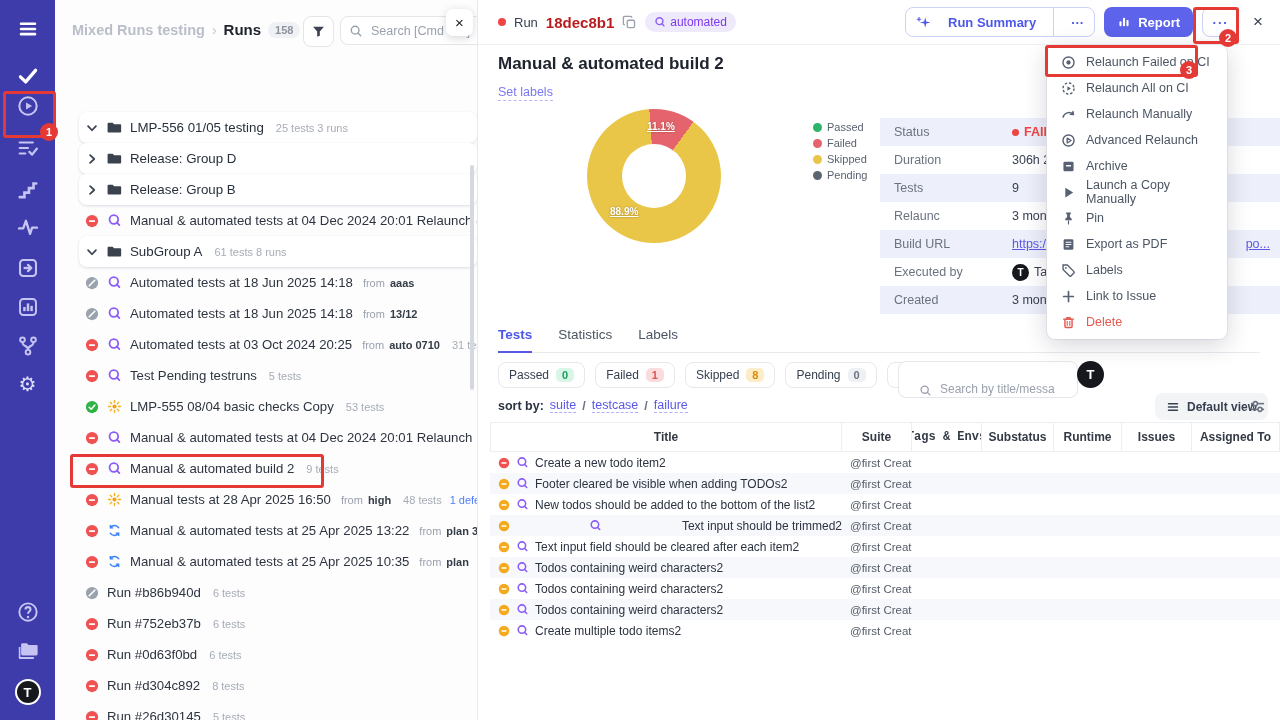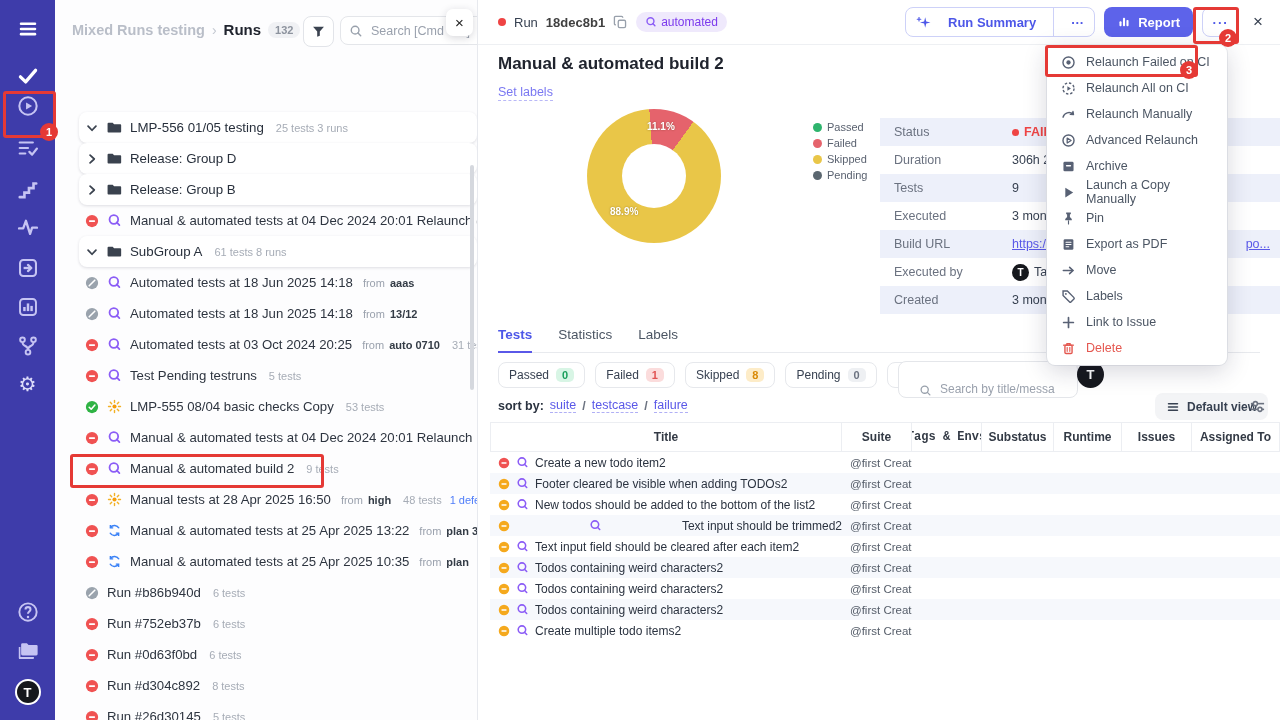--- a/index.html
+++ b/index.html
@@ -45,37 +45,37 @@
   .rfromname{color:#343c46;font-size:11px;font-weight:bold;margin-left:-3px;}
   .rdef{color:#4f7df9;font-size:11px;}
   .chip{background:#eceef2;color:#4b5563;font-size:11px;border-radius:10px;padding:2px 8px;display:inline-flex;align-items:center;gap:4px;}
   .scroll-thumb{position:absolute;right:3px;top:165px;width:4px;height:225px;background:#d5d8de;border-radius:2px;}
 
   
   .detail{position:absolute;left:477px;top:0;width:803px;height:720px;background:#fff;overflow:hidden;}
   .topbar{position:absolute;left:0;top:0;width:100%;height:45px;border-bottom:1px solid #eef0f3;display:flex;align-items:center;padding:0 14px 0 21px;box-sizing:border-box;gap:8px;}
   .run-dot{width:8px;height:8px;border-radius:50%;background:#ef4444;flex:none;}
   .run-lbl{font-size:13px;color:#374151;}
-  .run-id{font-size:13px;color:#404040;font-weight:bold;}
+  .run-id{font-size:15px;color:#b91c1c;font-weight:bold;}
   .copy-ic{width:15px;height:15px;color:#98a0ab;cursor:pointer;}
   .auto-badge{background:#efe9fc;color:#7c3aed;font-size:12px;border-radius:12px;padding:3px 9px;display:inline-flex;align-items:center;gap:4px;cursor:pointer;}
   .tb-right{margin-left:auto;display:flex;align-items:center;gap:9px;}
   .btn-outline{border:1px solid #cdd1f8;color:#4d57e8;border-radius:8px;height:30px;display:inline-flex;align-items:center;font-size:13px;font-weight:bold;background:#fff;cursor:pointer;box-sizing:border-box;}
   .btn-rs{padding:0 0 0 10px;gap:7px;}
   .btn-rs .seg{padding:0 10px;display:flex;align-items:center;height:100%;}
   .btn-rs .divi{width:1px;height:100%;background:#cdd1f8;}
   .btn-primary{background:#5d63ea;color:#fff;border-radius:8px;height:30px;display:inline-flex;align-items:center;gap:7px;padding:0 13px;font-size:13px;font-weight:bold;cursor:pointer;}
   .btn-more{width:37px;justify-content:center;font-weight:bold;letter-spacing:1px;}
   .close-x{font-size:17px;color:#374151;cursor:pointer;padding:0 3px;margin-left:2px;}
   .dtitle{position:absolute;left:21px;top:54px;font-size:17px;font-weight:bold;color:#20242e;}
   .setlabels{position:absolute;left:21px;top:85px;font-size:12.5px;color:#7a78f2;border-bottom:1px dashed #b9b8f7;padding-bottom:1px;cursor:pointer;}
 
   .donut{position:absolute;left:110px;top:109px;width:134px;height:134px;border-radius:50%;background:conic-gradient(from -4deg,#e5636c 0deg 40deg,#e9c648 40deg 360deg);}
   .donut::after{content:"";position:absolute;left:50%;top:50%;width:64px;height:64px;border-radius:50%;background:#fff;transform:translate(-50%,-50%);}
-  .dl{position:absolute;font-size:10px;font-weight:bold;color:#fff;text-shadow:0 0 2px rgba(60,40,0,.45);z-index:2;}
+  .dl{position:absolute;font-size:10px;font-weight:bold;color:#fff;text-shadow:0 0 2px rgba(60,40,0,.45);z-index:2;text-decoration:underline;}
   .dl1{left:60px;top:12px;}
   .dl2{left:23px;top:97px;}
   .legend{position:absolute;left:336px;top:121px;display:flex;flex-direction:column;gap:4px;}
   .leg-item{display:flex;align-items:center;gap:5px;font-size:11px;color:#5a6270;}
   .leg-dot{width:9px;height:9px;border-radius:50%;flex:none;}
 
   .info{position:absolute;left:403px;top:118px;width:400px;}
   .info-row{height:28px;display:flex;align-items:center;position:relative;}
   .info-row.shade{background:#edf0fa;}
   .info-lbl{width:118px;padding-left:14px;font-size:12.5px;color:#6b7280;flex:none;}
@@ -214,21 +214,21 @@
       <span class="sb-ic t-logo" style="width: 26px; height: 26px; top: 692px;">
         <span class="inner">T</span>
       </span>
     </nav>
 
   <section class="runs-panel">
     <div class="crumbs">
       <span class="crumb-proj">Mixed Runs testing</span>
       <span class="crumb-sep">›</span>
       <span class="crumb-sec">Runs</span>
-      <span class="count-badge">132</span>
+      <span class="count-badge">158</span>
     </div>
     <div class="filter-btn">
         <span class="ic" style="width:15px;height:15px;">
           <svg viewBox="0 0 16 16" xmlns="http://www.w3.org/2000/svg" fill="#3b4350">
             <path d="M2.2 2.8h11.6l-4.4 5.2v4.6l-2.8 1V8z"></path>
           </svg>
         </span>
       </div>
     <div class="search1">
       <span class="ic" style="width:14px;height:14px;">
@@ -638,21 +638,21 @@
             <span>306h 2</span>
           </span>
         </div>
         <div class="info-row shade">
           <span class="info-lbl">Tests</span>
           <span class="info-val">
             <span>9</span>
           </span>
         </div>
         <div class="info-row">
-          <span class="info-lbl">Executed</span>
+          <span class="info-lbl">Relaunc</span>
           <span class="info-val">
             <span>3 mon</span>
           </span>
         </div>
         <div class="info-row shade">
           <span class="info-lbl">Build URL</span>
           <span class="info-val link">
             <span>https:/</span>
           </span>
           <span class="val-right">po...</span>
@@ -1031,29 +1031,20 @@
             <rect x="2.8" y="2.4" width="10.4" height="11.2" rx="1.4"></rect>
             <rect x="4.8" y="5" width="6.4" height="1.2" rx=".6" fill="#fff"></rect>
             <rect x="4.8" y="7.4" width="6.4" height="1.2" rx=".6" fill="#fff"></rect>
             <rect x="4.8" y="9.8" width="4" height="1.2" rx=".6" fill="#fff"></rect>
           </svg>
         </span>
         <span>Export as PDF</span>
       </div>
       <div class="mitem">
         <span class="ic mic">
-          <svg viewBox="0 0 16 16" xmlns="http://www.w3.org/2000/svg" fill="none" stroke="currentColor" stroke-width="1.7" stroke-linecap="round" stroke-linejoin="round">
-            <line x1="2.5" y1="8" x2="12.6" y2="8"></line>
-            <polyline points="9.2,4.6 12.8,8 9.2,11.4"></polyline>
-          </svg>
-        </span>
-        <span>Move</span>
-      </div>
-      <div class="mitem">
-        <span class="ic mic">
           <svg viewBox="0 0 16 16" xmlns="http://www.w3.org/2000/svg" fill="none" stroke="currentColor" stroke-width="1.5">
             <path d="M2.2 2.2h4.6l7 7a1 1 0 0 1 0 1.4l-3.2 3.2a1 1 0 0 1-1.4 0l-7-7z"></path>
             <circle cx="5.2" cy="5.2" r="1" fill="currentColor" stroke="none"></circle>
           </svg>
         </span>
         <span>Labels</span>
       </div>
       <div class="mitem">
         <span class="ic mic">
           <svg viewBox="0 0 16 16" xmlns="http://www.w3.org/2000/svg" fill="none" stroke="currentColor" stroke-width="1.8" stroke-linecap="round">

